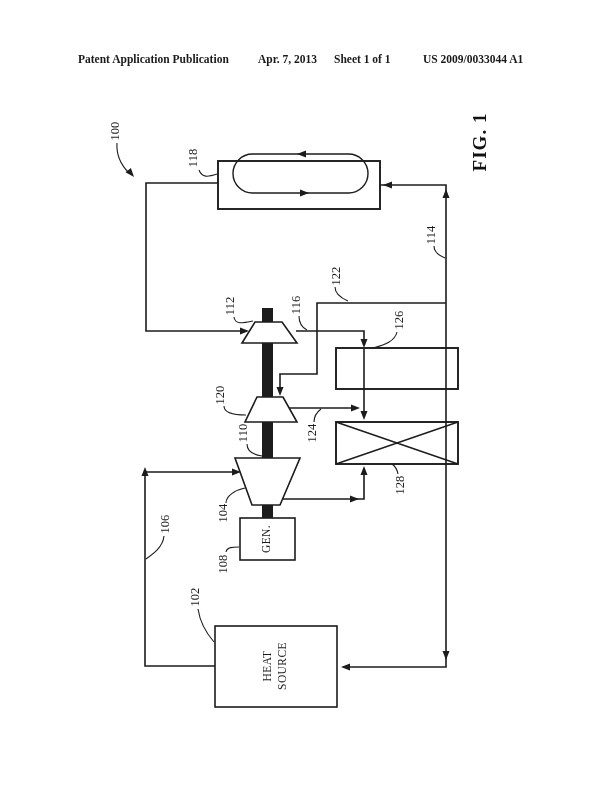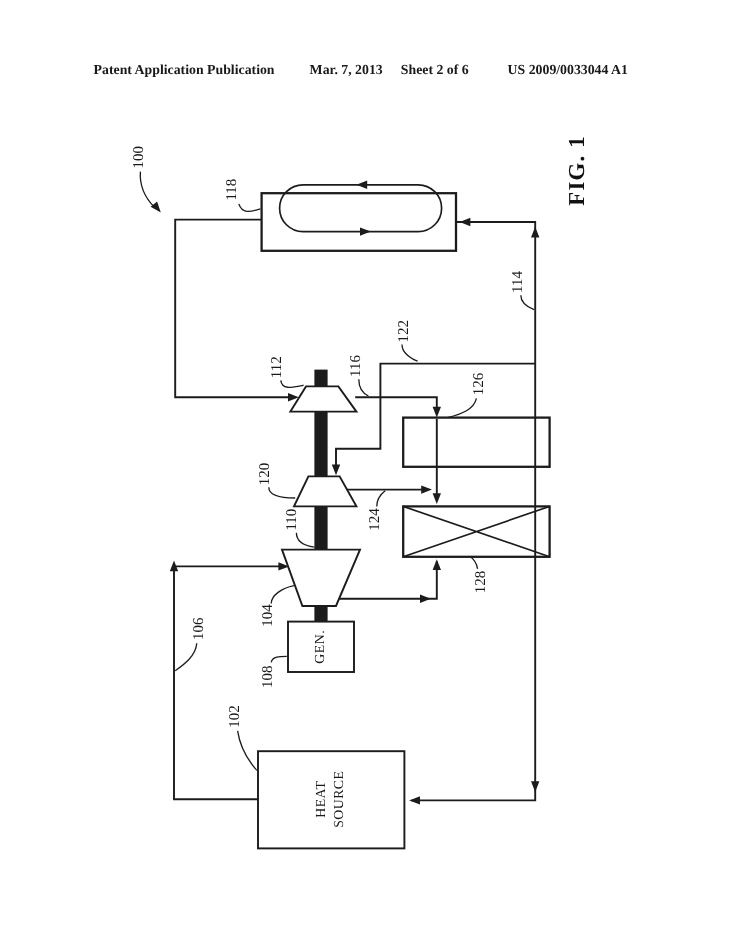--- a/index.html
+++ b/index.html
@@ -23,22 +23,22 @@
   .component{fill:#ffffff;stroke:#1c1c1c;stroke-width:1.6;}
   .reftext{font-family:"Liberation Serif",serif;font-size:12.5px;fill:#1a1a1a;}
   .comptext{font-family:"Liberation Serif",serif;font-size:11.5px;fill:#1a1a1a;letter-spacing:0.4px;}
   .figtext{font-family:"Liberation Serif",serif;font-size:19px;font-weight:bold;fill:#111111;letter-spacing:1px;}
 </style>
 </head>
 <body>
 
 <div class="page-header">
   <span class="hd-pub">Patent Application Publication</span>
-  <span class="hd-date">Mar. 7, 2013</span>
-  <span class="hd-sheet">Sheet 2 of 6</span>
+  <span class="hd-date">Apr. 7, 2013</span>
+  <span class="hd-sheet">Sheet 1 of 1</span>
   <span class="hd-docno">US 2009/0033044 A1</span>
 </div>
 
 <svg width="614" height="792" viewBox="0 0 614 792">
 
   <rect x="262" y="308" width="11" height="210" class="blackfill"></rect>
 
   <polygon points="255,322 282,322 297,343 242,343" class="component"></polygon>
   <polygon points="257,397 283,397 297,422 245,422" class="component"></polygon>
   <polygon points="235,458 300,458 280,505 252,505" class="component"></polygon>

